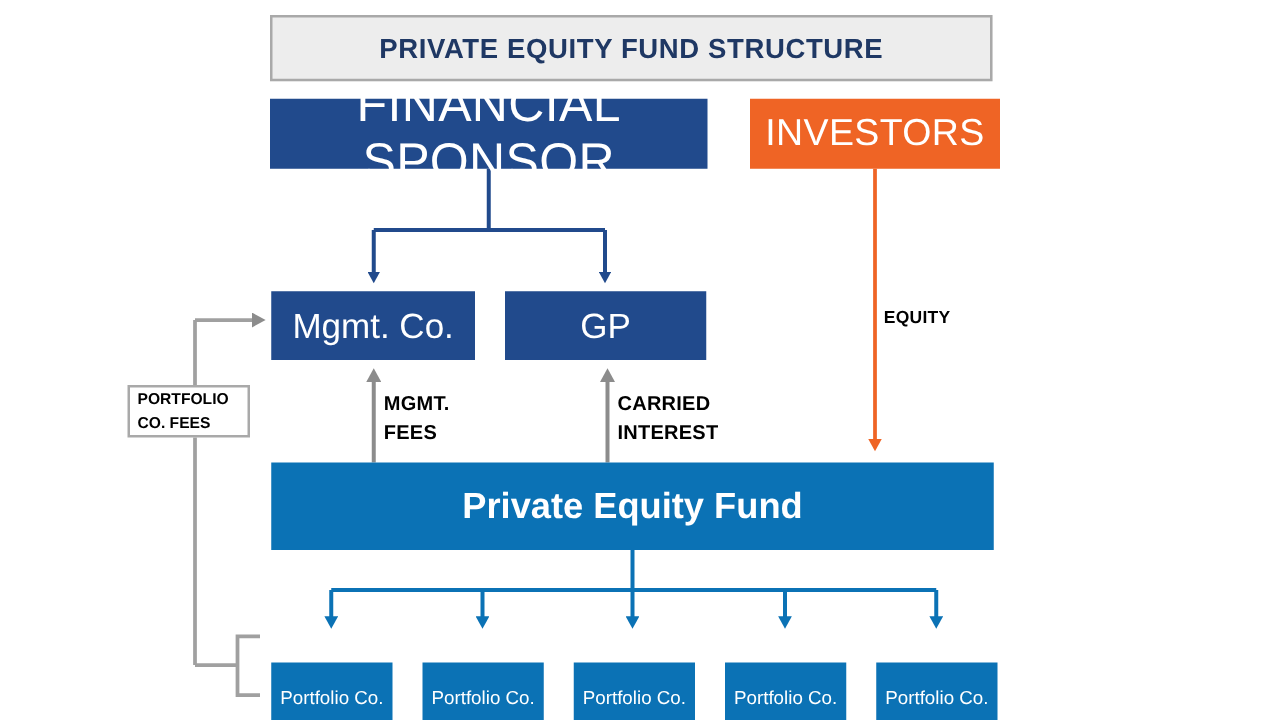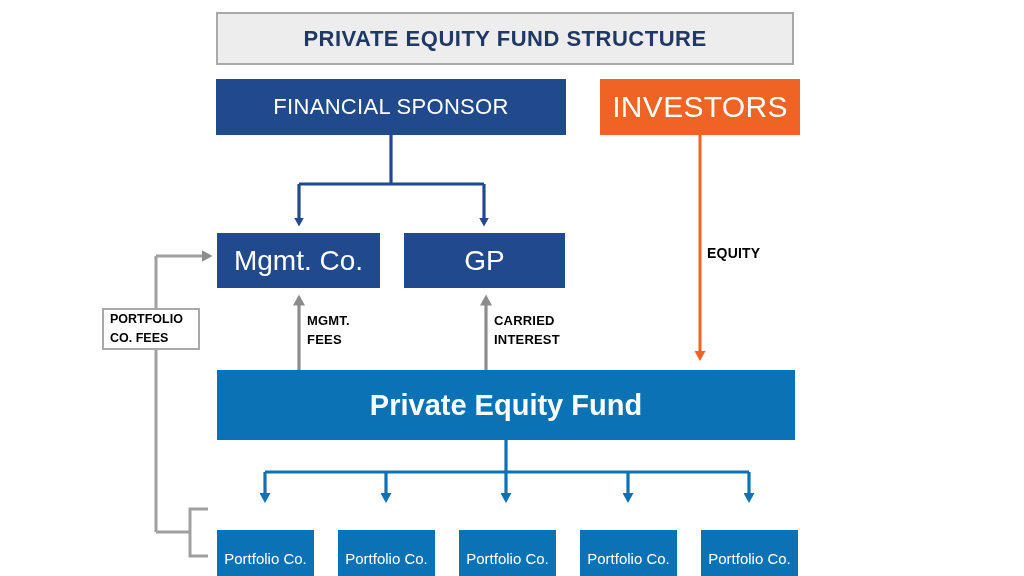--- a/index.html
+++ b/index.html
@@ -10,41 +10,41 @@
 
   .node{position:absolute;box-sizing:border-box;display:flex;
         align-items:center;justify-content:center;text-align:center;}
 
   .title-box{left:216px;top:12px;width:578px;height:53px;
              background:#EDEDED;border:2px solid #A9A9A9;}
   .title-box .t{color:#1F3864;font-weight:bold;font-size:22px;
                 letter-spacing:.5px;}
 
   .sponsor{left:216px;top:79px;width:350px;height:56px;background:#214A8C;}
-  .sponsor .t{color:#fff;font-size:22px;font-weight:normal;letter-spacing:.3px;}
+  .sponsor .t{color:#fff;font-size:40px;font-weight:normal;letter-spacing:.3px;}
 
   .investors{left:600px;top:79px;width:200px;height:56px;background:#EF6425;}
   .investors .t{color:#fff;font-size:30px;font-weight:normal;letter-spacing:.3px;}
 
   .mgmtco{left:217px;top:233px;width:163px;height:55px;background:#214A8C;}
   .mgmtco .t{color:#fff;font-size:28px;}
 
   .gp{left:404px;top:233px;width:161px;height:55px;background:#214A8C;}
   .gp .t{color:#fff;font-size:28px;}
 
   .fund{left:217px;top:370px;width:578px;height:70px;background:#0B72B5;}
   .fund .t{color:#fff;font-size:29px;font-weight:bold;}
 
   .pco{width:97px;height:58px;top:509px;background:#0B72B5;margin-top:21px;}
   .pco .t{color:#fff;font-size:15px;line-height:1.22;}
 
   .pco1{left:217px;} .pco2{left:338px;} .pco3{left:459px;}
   .pco4{left:580px;} .pco5{left:701px;}
 
-  .lbl{position:absolute;color:#000;font-weight:bold;font-size:13px;
+  .lbl{position:absolute;color:#000;font-weight:bold;font-size:16px;
        line-height:1.45;letter-spacing:.2px;white-space:pre-line;}
   .lbl-mgmt{left:307px;top:312px;}
   .lbl-carried{left:494px;top:312px;}
   .lbl-capital{left:707px;top:243px;font-size:14px;}
 
   .pcf-box{position:absolute;left:102px;top:308px;width:98px;height:42px;
            box-sizing:border-box;background:#fff;border:2px solid #A9A9A9;
            display:flex;align-items:center;justify-content:flex-start;}
   .pcf-box .t{color:#000;font-weight:bold;font-size:12.5px;line-height:1.5;
               white-space:pre-line;padding-left:6px;}

